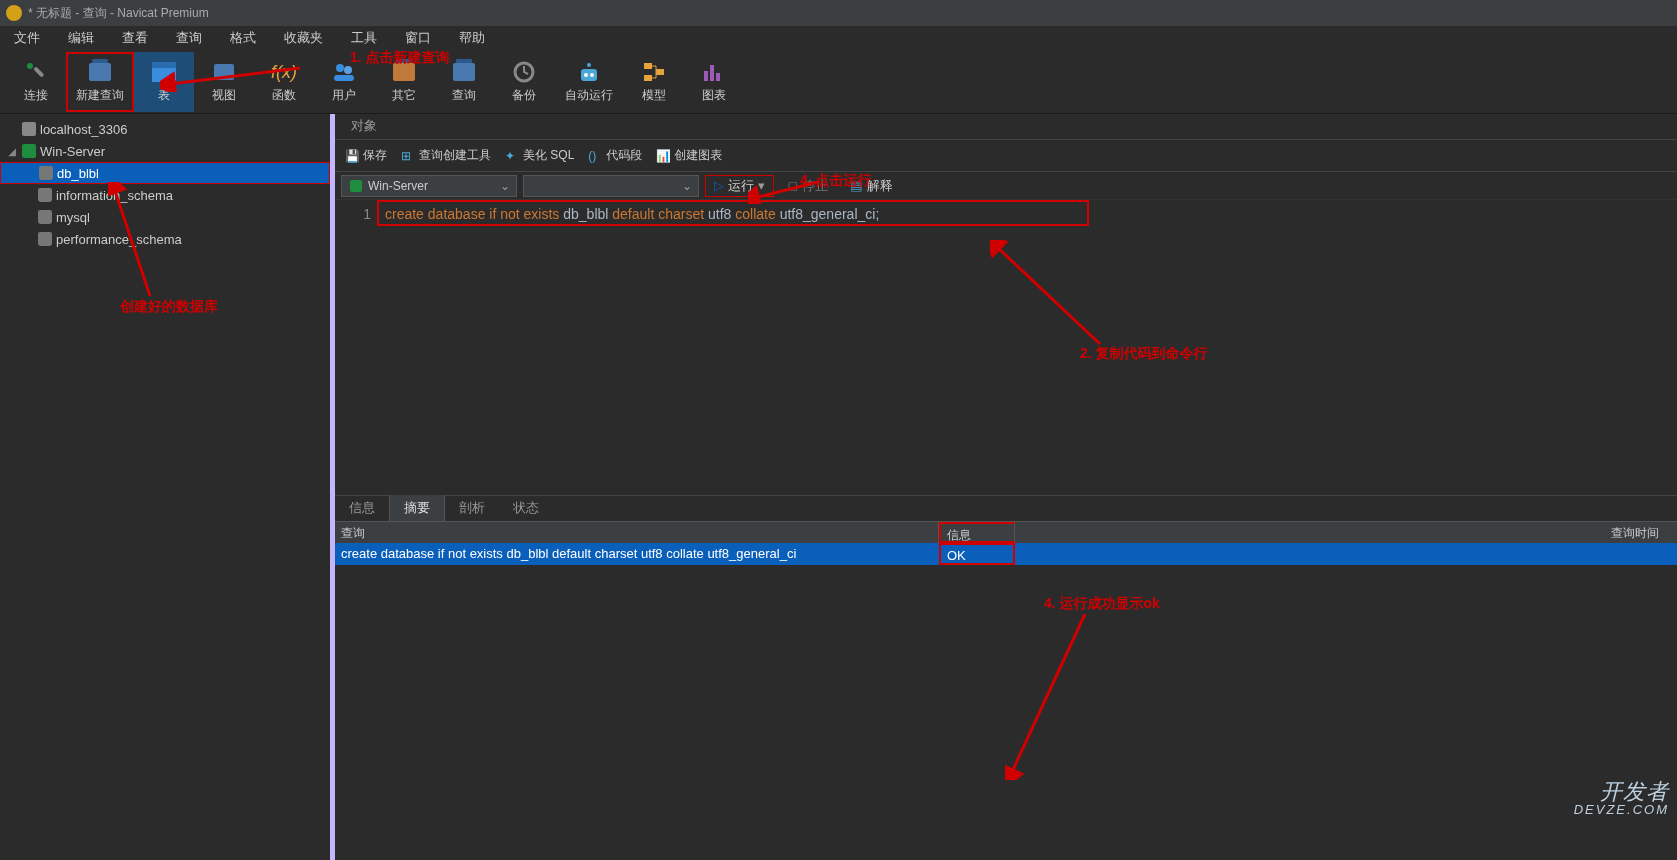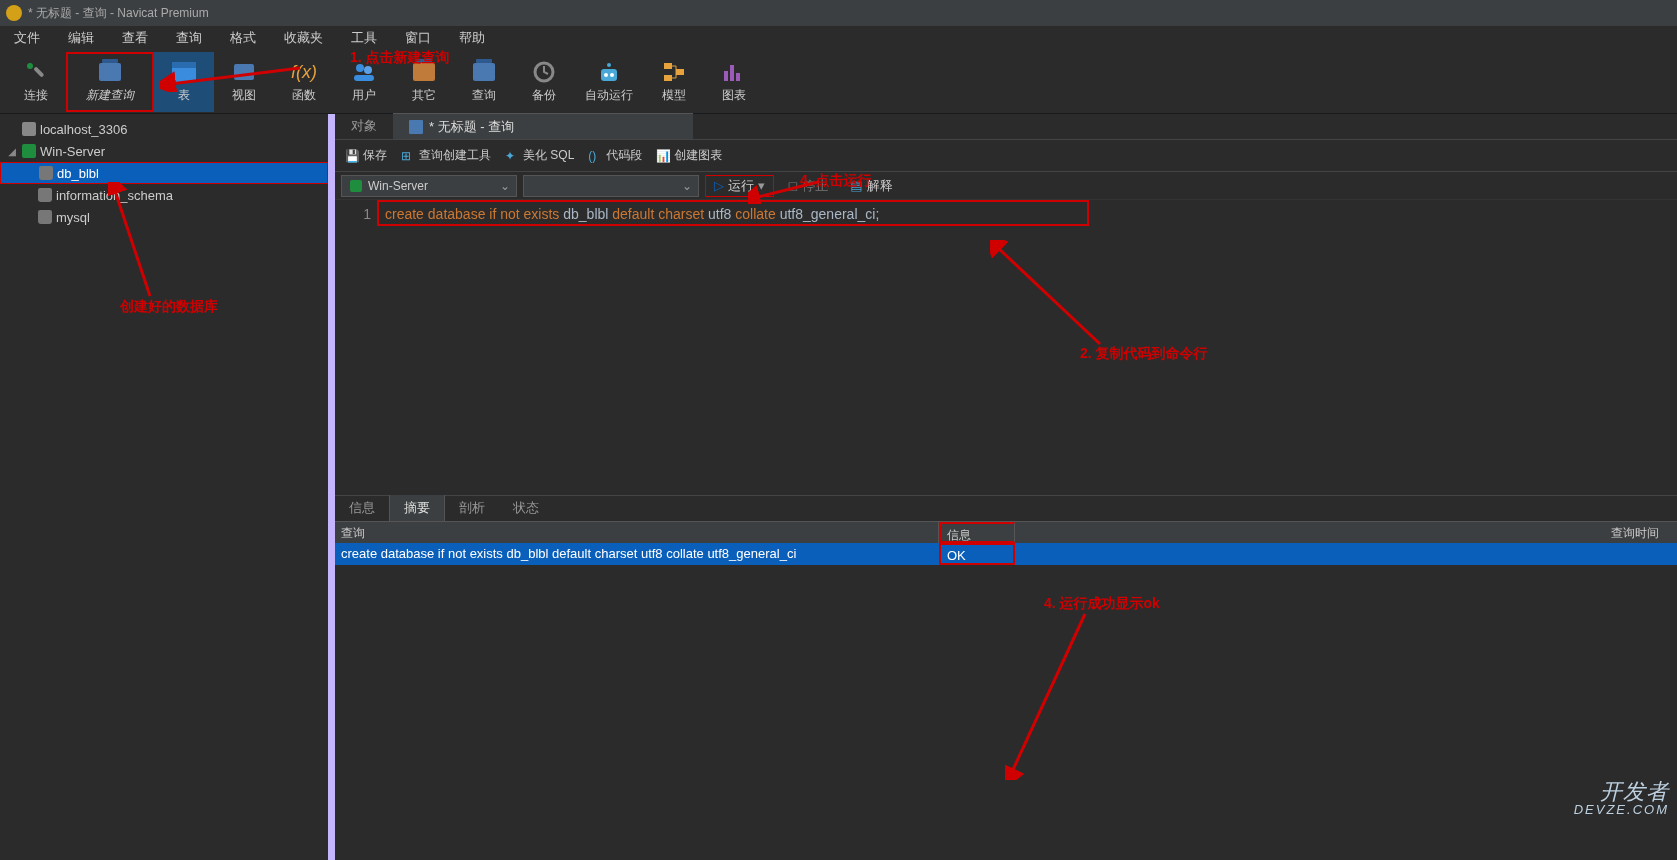--- a/index.html
+++ b/index.html
@@ -16,21 +16,21 @@
 
 .ribbon { height:64px; background:#2b2b2b; border-bottom:1px solid #1a1a1a; display:flex; align-items:center; padding:2px 6px; }
 .rbtn { width:60px; height:60px; display:flex; flex-direction:column; align-items:center; justify-content:center; gap:2px; cursor:pointer; }
 .rbtn.sel { background:#1e4e78; }
 .rbtn .ico { width:28px; height:26px; display:flex; align-items:center; justify-content:center; }
 .rbtn .lbl { font-size:12px; color:#ccc; white-space:nowrap; }
 .hl-red { border:2px solid #d00000; }
 
 
 .main { display:flex; height:746px; }
-.sidebar { width:335px; background:#2b2b2b; overflow:auto; border-right:7px solid #c4b5fd; }
+.sidebar { width:335px; background:#2b2b2b; overflow:auto; border-right:5px solid #c4b5fd; }
 .content { flex:1; display:flex; flex-direction:column; background:#2b2b2b; }
 
 
 .tree { padding-top:4px; }
 .tree-item { display:flex; align-items:center; height:22px; padding-left:6px; cursor:pointer; }
 .tree-item.l1 { padding-left:6px; }
 .tree-item.l3 { padding-left:34px; }
 .tree-item.sel { background:#0a5fba; color:#fff; }
 .tw { width:12px; color:#888; font-size:10px; text-align:center; }
 .dbico { width:14px; height:14px; background:#888; border-radius:2px; margin:0 4px; }
@@ -109,21 +109,21 @@
 <div class="ribbon">
   <div class="rbtn">
     <div class="ico">
         <svg width="24" height="24">
           <circle cx="6" cy="6" r="3" fill="#1e8e3e"></circle>
           <rect x="8" y="8" width="12" height="4" rx="2" fill="#888" transform="rotate(45 12 12)"></rect>
         </svg>
       </div>
     <div class="lbl">连接</div>
   </div>
-  <div class="rbtn hl-red" style="width:88px;font-style:italic;">
+  <div class="rbtn hl-red" style="width:68px;">
     <div class="ico">
         <div class="isq"></div>
       </div>
     <div class="lbl">新建查询</div>
   </div>
   <div class="rbtn sel">
     <div class="ico">
         <svg width="24" height="20">
           <rect width="24" height="20" fill="#3a8cde"></rect>
           <rect width="24" height="6" fill="#2a6cb0"></rect>
@@ -227,34 +227,32 @@
         <span>db_blbl</span>
       </div>
       <div class="tree-item l3">
         <span class="dbico cyl"></span>
         <span>information_schema</span>
       </div>
       <div class="tree-item l3">
         <span class="dbico cyl"></span>
         <span>mysql</span>
       </div>
+      <div class="tree-item l3">
+        <span class="dbico cyl"></span>
+        <span>performance_schema</span>
+      </div>
     </div>
   </div>
 
   <div class="content">
 
     <div class="tabs">
       <div class="tab">
         <span>对象</span>
-      </div>
-      <div class="tab active" style="width:300px;">
-        <span class="tico"><svg width="14" height="14">
-              <rect width="14" height="14" fill="#4a78b0" rx="1"></rect>
-            </svg></span>
-        <span>* 无标题 - 查询</span>
       </div>
     </div>
 
     <div class="qtoolbar">
       <div class="qtb">
           <span class="qi">💾</span>
           <span>保存</span>
         </div>
       <div class="qtb">
           <span class="qi" style="color:#4aa8d8;">⊞</span>

